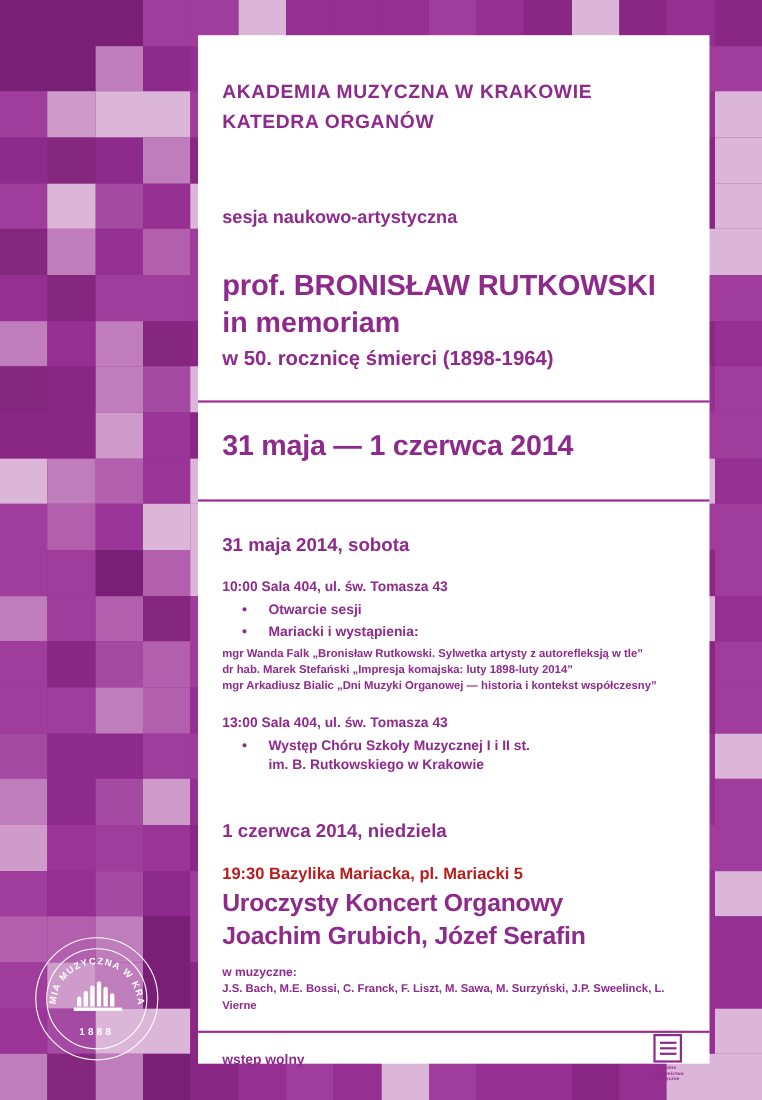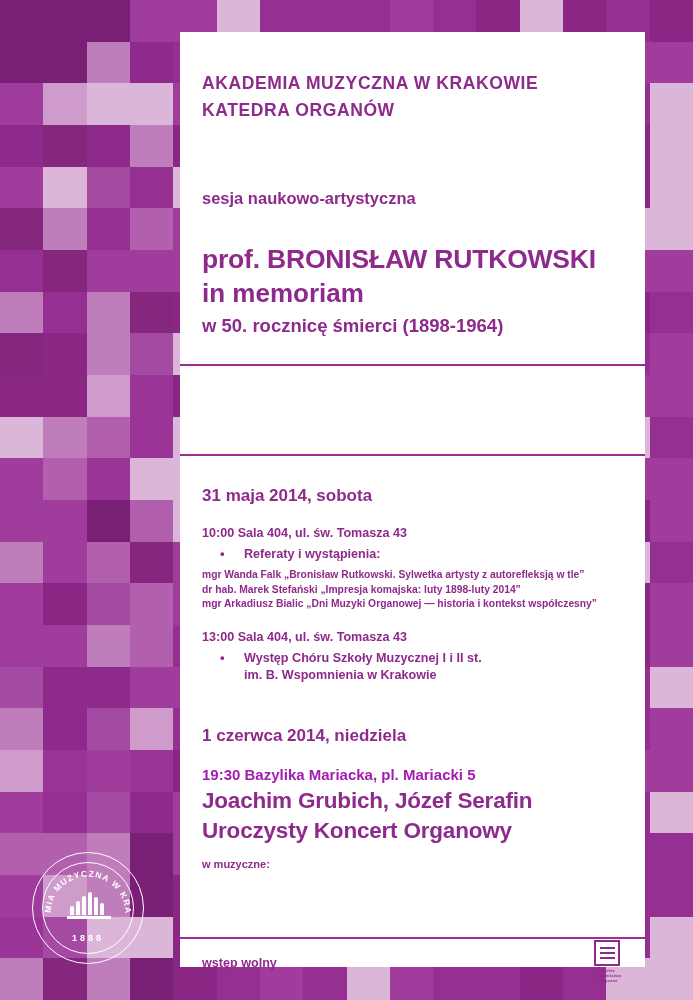--- a/index.html
+++ b/index.html
@@ -129,21 +129,21 @@
     font-size: 10.3px;
     font-weight: bold;
     color: #8e2a8c;
     line-height: 14.5px;
   }
 
   #day2 { margin-top: 40px; }
   #concert-place {
     font-size: 15px;
     font-weight: bold;
-    color: #a21caf;
+    color: #b91c1c;
     line-height: 22px;
     margin-top: 16px;
   }
   .concert-title {
     font-size: 22.5px;
     font-weight: bold;
     color: #8e2a8c;
     line-height: 30px;
     letter-spacing: -0.2px;
   }
@@ -655,51 +655,54 @@
     </div>
 
     <div class="block purple" id="session">sesja naukowo-artystyczna</div>
 
     <div class="block purple" id="name">
       <div class="l1">prof. BRONISŁAW RUTKOWSKI</div>
       <div class="l2">in memoriam</div>
       <div class="l3">w 50. rocznicę śmierci (1898-1964)</div>
     </div>
 
+    <div class="block purple" id="dates">31 maja — 1 czerwca 2014</div>
 
     <div class="block" id="prog">
 
       <div>
         <div class="day-title">31 maja 2014, sobota</div>
 
         <div class="slot">10:00 Sala 404, ul. św. Tomasza 43</div>
         <ul class="items">
-          <li>Referaty i wystąpienia:</li>
+          <li>Otwarcie sesji</li>
+          <li>Mariacki i wystąpienia:</li>
         </ul>
         <div class="papers">
           <div>mgr Wanda Falk „Bronisław Rutkowski. Sylwetka artysty z autorefleksją w tle”</div>
           <div>dr hab. Marek Stefański „Impresja komajska: luty 1898-luty 2014”</div>
           <div>mgr Arkadiusz Bialic „Dni Muzyki Organowej — historia i kontekst współczesny”</div>
         </div>
 
         <div class="slot">13:00 Sala 404, ul. św. Tomasza 43</div>
         <ul class="items">
           <li>
             <span>Występ Chóru Szkoły Muzycznej I i II st.</span><br>
-            <span>im. B. Wspomnienia w Krakowie</span>
+            <span>im. B. Rutkowskiego w Krakowie</span>
           </li>
         </ul>
       </div>
 
       <div id="day2">
         <div class="day-title">1 czerwca 2014, niedziela</div>
         <div id="concert-place">19:30 Bazylika Mariacka, pl. Mariacki 5</div>
+        <div class="concert-title">Uroczysty Koncert Organowy</div>
         <div class="concert-title">Joachim Grubich, Józef Serafin</div>
-        <div class="concert-title">Uroczysty Koncert Organowy</div>
         <div id="prog-label">w muzyczne:</div>
+        <div id="prog-list">J.S. Bach, M.E. Bossi, C. Franck, F. Liszt, M. Sawa, M. Surzyński, J.P. Sweelinck, L. Vierne</div>
       </div>
 
     </div>
 
     <div id="free">wstęp wolny</div>
 
     <div id="pwm-logo">
       <div class="mark"></div>
       <div class="cap">polskie wydawnictwo muzyczne</div>
     </div>

